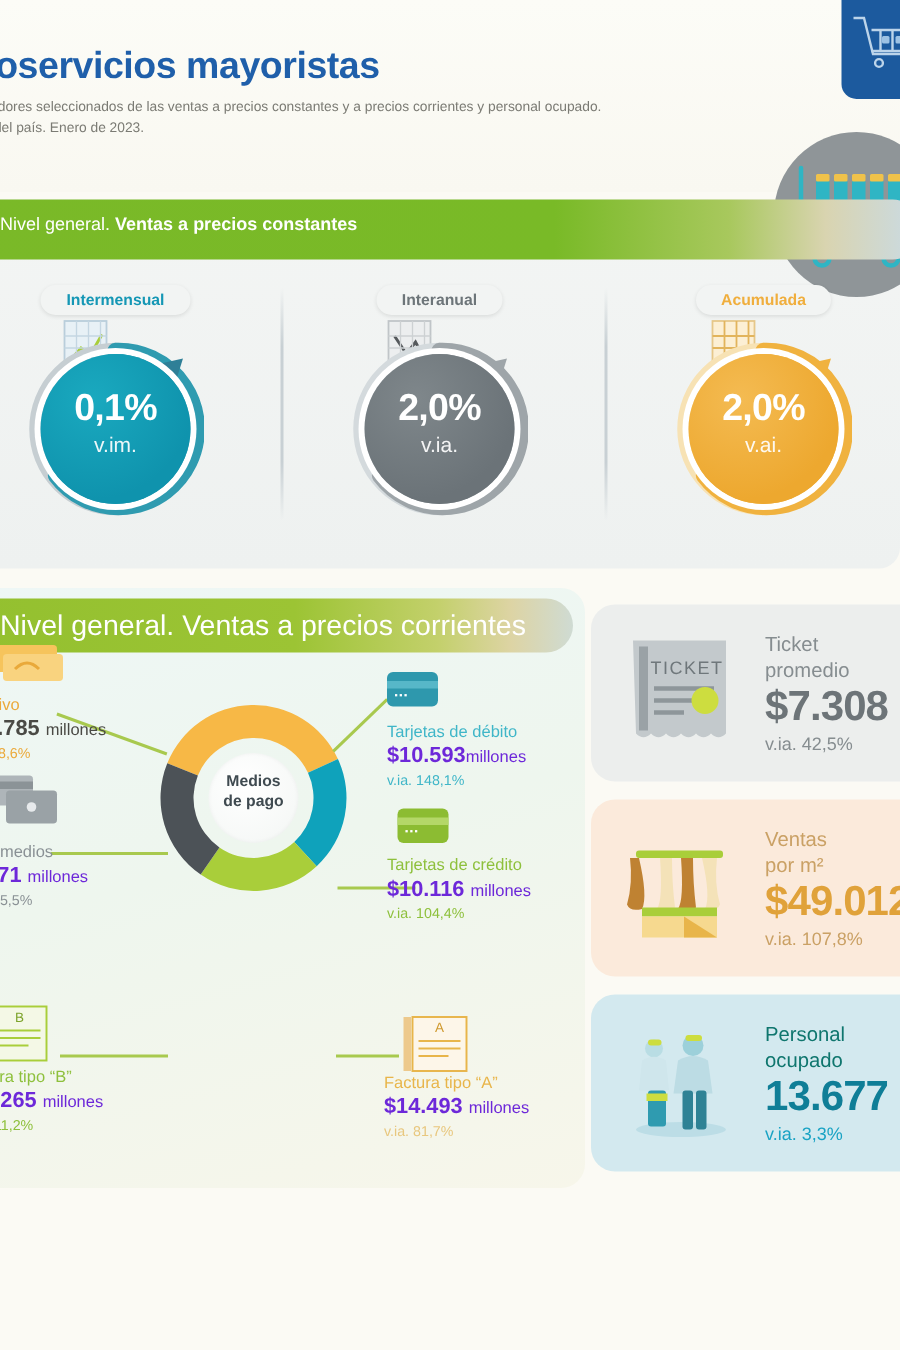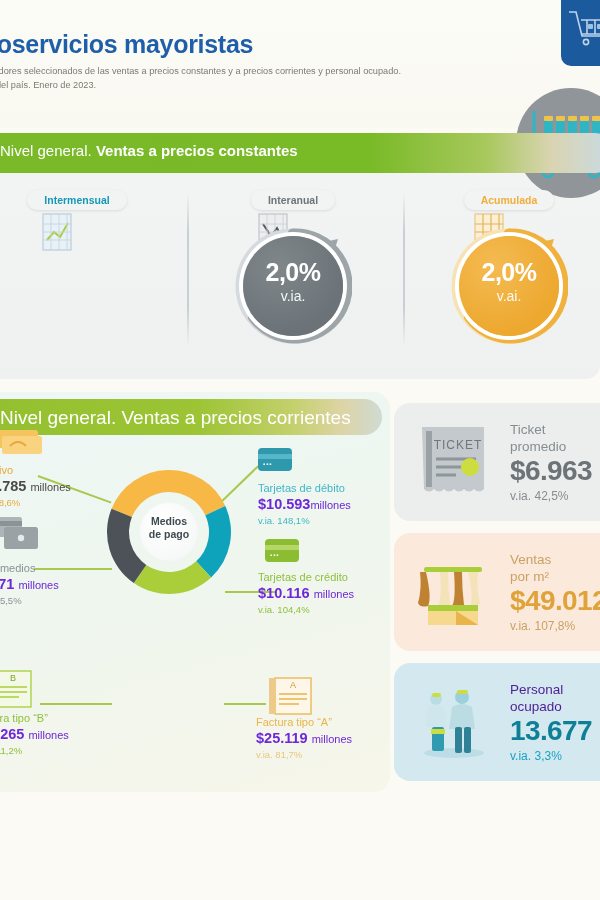--- a/index.html
+++ b/index.html
@@ -26,21 +26,21 @@
   .cart-circle{position:absolute;left:516px;top:88px;width:110px;height:110px;
     border-radius:50%;background:#8f9598;overflow:hidden;}
   .cart-circle svg{position:absolute;left:6px;top:14px;}
 
   
   .sec1{position:absolute;left:-30px;top:133px;width:630px;height:246px;
     background:linear-gradient(180deg,#f3f5f4 0%,#eef1f0 100%);border-radius:0 0 14px 14px;}
   .band-green{position:absolute;left:-30px;top:133px;width:645px;height:40px;
     background:linear-gradient(90deg,#7ab928 0%,#79ba27 62%,#a8c85d 80%,#d9d4b0 90%,#c9dbe6 100%);
     border-radius:0 20px 20px 0;}
-  .band-green .band-txt{position:absolute;left:30px;top:9px;font-size:15px;color:#ffffff;white-space:nowrap;}
+  .band-green .band-txt{position:absolute;left:30px;top:9px;font-size:12px;color:#ffffff;white-space:nowrap;}
   .band-green .band-txt b{font-weight:bold;}
 
   .col{position:absolute;top:190px;width:200px;text-align:center;}
   .col.c1{left:-23px;}
   .col.c2{left:193px;}
   .col.c3{left:409px;}
   .divider{position:absolute;top:192px;width:2px;height:155px;
     background:linear-gradient(180deg,rgba(180,190,195,0) 0%,#c8d0d4 25%,#c8d0d4 75%,rgba(180,190,195,0) 100%);}
   .divider.d1{left:187px;}
   .divider.d2{left:403px;}
@@ -109,21 +109,21 @@
   .kpi .t1{font-size:13.5px;line-height:17px;}
   .kpi .big{font-size:28px;font-weight:bold;line-height:32px;letter-spacing:-.6px;white-space:nowrap;}
   .kpi .via{font-size:12px;line-height:16px;margin-top:1px;}
   #kpi1{top:403px;background:#eceeed;}
   #kpi1 .t1,#kpi1 .via{color:#868d90;}
   #kpi1 .big{color:#6d7478;}
   #kpi2{top:533px;background:#fbeadb;}
   #kpi2 .t1,#kpi2 .via{color:#caa165;}
   #kpi2 .big{color:#e0a23a;}
   #kpi3{top:663px;background:#d3e9ef;}
-  #kpi3 .t1{color:#4c1d95;}
+  #kpi3 .t1{color:#0f766e;}
   #kpi3 .big{color:#0f7e97;}
   #kpi3 .via{color:#1aa3c4;}
   .kpi .ill{position:absolute;left:20px;top:20px;}
 
   
   .foot{position:absolute;left:0;top:795px;width:600px;height:105px;background:#fbfaf4;}
 </style>
 </head>
 <body>
 
@@ -199,20 +199,30 @@
     <div class="gauge-wrap">
       <div class="doc-ico">
         <svg width="44" height="50" viewBox="0 0 44 50">
           <rect x="6" y="2" width="28" height="36" fill="#e8f1f6" stroke="#b9cedb" stroke-width="1.2"></rect>
           <polyline points="10,28 17,20 23,25 31,11" fill="none" stroke="#a9ce3a" stroke-width="2"></polyline>
           <g stroke="#c4d6e2" stroke-width=".9">
               <path d="M6 12h28M6 20h28M6 28h28M14 2v36M22 2v36M30 2v36"></path>
             </g>
         </svg>
       </div>
+      <div class="gauge">
+        <svg class="ring" viewBox="0 0 118 118">
+          <circle cx="59" cy="59" r="52" fill="none" stroke="#c6ced2" stroke-width="11"></circle>
+          <path d="M59 7 A52 52 0 1 1 19.4 90" fill="none" stroke="#2f9bb0" stroke-width="11" stroke-linecap="round"></path>
+          <path d="M86 16 l18 -4 -6 19 z" fill="#2f7f97"></path>
+        </svg>
+        <div class="disc teal"></div>
+        <div class="val">0,1%</div>
+        <div class="sub">v.im.</div>
+      </div>
     </div>
   </div>
 
   <div class="col c2">
     <div class="pill gray">Interanual</div>
     <div class="gauge-wrap">
       <div class="doc-ico">
         <svg width="44" height="50" viewBox="0 0 44 50">
           <rect x="6" y="2" width="28" height="36" fill="#eceeef" stroke="#c0c5c8" stroke-width="1.2"></rect>
           <polyline points="10,12 18,24 24,16 31,29" fill="none" stroke="#55595c" stroke-width="2"></polyline>
@@ -364,40 +374,40 @@
       <rect x="4" y="2" width="5" height="36" fill="#edc98c"></rect>
       <rect x="10" y="2" width="36" height="36" fill="#fdf6e9" stroke="#e8b54a" stroke-width="1.3"></rect>
       <text x="28" y="12" font-size="9" fill="#d09a2f" text-anchor="middle" font-family="Liberation Sans, sans-serif">A</text>
       <g stroke="#e8b54a" stroke-width="1.4">
           <path d="M14 18h28M14 23h28M14 28h20"></path>
         </g>
     </svg>
   </div>
   <div class="lbl" style="left:256px;top:716px">
     <div class="name" style="color:#e8b54a">Factura tipo “A”</div>
-    <div class="amt"><span>$25.119</span> <span class="unit">millones</span></div>
+    <div class="amt"><span>$14.493</span> <span class="unit">millones</span></div>
     <div class="via" style="color:#e8c77e">v.ia. 81,7%</div>
   </div>
 
   <div class="kpi" id="kpi1">
     <div class="ill">
       <svg width="78" height="78" viewBox="0 0 78 78">
         <path d="M8 4 h62 v62 q-5 5 -10 0 q-5 5 -10 0 q-5 5 -10 0 q-5 5 -10 0 q-5 5 -10 0 q-5 5 -10 0 z" fill="#c3c9cc"></path>
         <rect x="12" y="8" width="6" height="56" fill="#9aa2a6"></rect>
         <text x="44" y="26" font-size="12" fill="#6f777b" text-anchor="middle" font-family="Liberation Sans, sans-serif" letter-spacing="1">TICKET</text>
         <g stroke="#8e969a" stroke-width="3">
             <path d="M22 36h40M22 44h26M22 52h20"></path>
           </g>
         <circle cx="56" cy="44" r="9" fill="#cddd3f"></circle>
       </svg>
     </div>
     <div class="txt">
       <div class="t1">Ticket</div>
       <div class="t1">promedio</div>
-      <div class="big">$6.963</div>
+      <div class="big">$7.308</div>
       <div class="via">v.ia. 42,5%</div>
     </div>
   </div>
 
   <div class="kpi" id="kpi2">
     <div class="ill">
       <svg width="78" height="78" viewBox="0 0 78 78">
         <rect x="10" y="14" width="58" height="5" rx="2" fill="#a9ce3a"></rect>
         <path d="M12 19 q6 26 2 34 q-8 2 -10 -3 q4 -14 2 -31 z" fill="#bf8232"></path>
         <path d="M26 19 q2 28 -2 34 q8 3 12 -1 q-2 -16 -2 -33 z" fill="#f4e2b8"></path>

